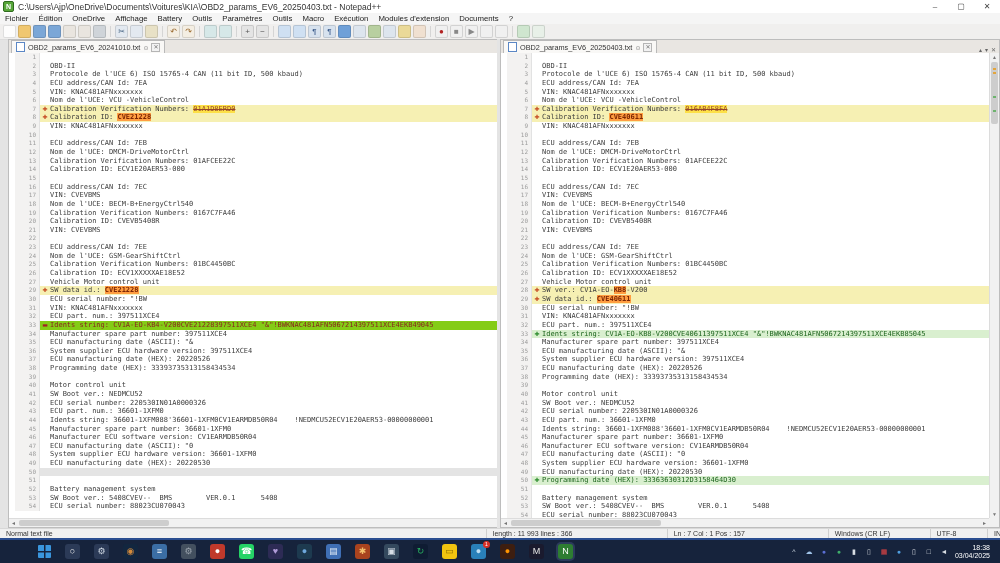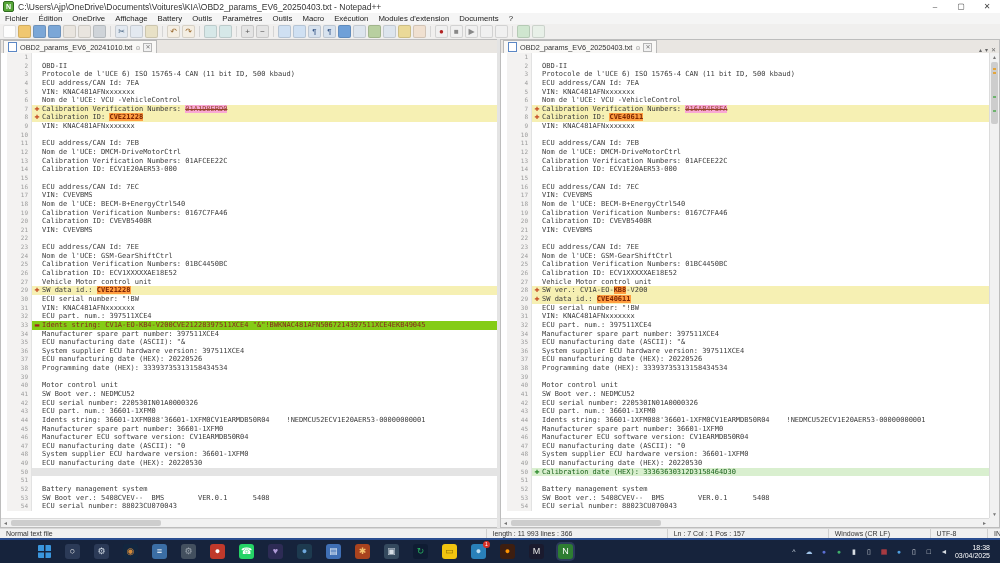--- a/index.html
+++ b/index.html
@@ -19,21 +19,21 @@
   .menu-item{padding:0 5px;line-height:11px}
 
   .toolbar{position:absolute;top:24px;left:0;right:0;height:15px;background:#f0efee;
            border-bottom:1px solid #dcdcdc;display:flex;align-items:center;gap:2px;padding:0 3px}
   .tbico{width:11px;height:11px;border-radius:2px;font-size:8px;line-height:11px;text-align:center;
          border:1px solid rgba(0,0,0,0.12)}
   .tb-sep{width:1px;height:11px;background:#d5d5d5;margin:0 2px}
 
   
   .pane{position:absolute;top:39px;height:489px;background:#fff;border:1px solid #bdbdbd;box-sizing:border-box}
-  #pane-left{left:0;width:548px}
+  #pane-left{left:8px;width:548px}
   #pane-right{left:500px;width:500px}
   .splitter{position:absolute;top:39px;left:497px;width:3px;height:489px;background:#e4e4e4}
 
   .tabbar{position:absolute;top:0;left:0;right:0;height:13px;background:#e9e6e2;
           border-bottom:1px solid #cfcfcf;display:flex;align-items:flex-end}
   .tab{height:12px;background:#f9f8f6;border:1px solid #b9b9b9;border-bottom:none;
        display:flex;align-items:center;gap:3px;padding:0 4px;font-size:7.3px;color:#333;margin-left:2px}
   .tab-doc-ico{width:7px;height:8px;background:#fff;border:1px solid #5b87c5;display:inline-block}
   .tab-status{color:#8c8c8c;font-size:6px}
   .tab-close{color:#777;font-size:6px;border:1px solid #b5b5b5;width:7px;height:7px;
@@ -51,21 +51,21 @@
   .row.changed .mk,.row.changed .tx{background:#f6f0b3}
   .row.changed .mk{color:#c4481f;font-weight:bold}
   .row.removed .mk,.row.removed .tx{background:#84cc16}
   .row.removed .tx{color:#8a1f1f}
   .row.removed .mk{color:#a22222;font-weight:bold}
   .row.added .mk,.row.added .tx{background:#d9efcf}
   .row.added .tx{color:#1c641c}
   .row.added .mk{color:#2b8a2b;font-weight:bold}
   .row.placeholder .mk,.row.placeholder .tx{background:#e4e4e4}
 
-  .sg-strike{background:#f9a8d4;color:#96452a;text-decoration:line-through}
+  .sg-strike{background:#fde047;color:#96452a;text-decoration:line-through}
   .sg-value{background:#ff9e42;color:#7c2604;font-weight:bold}
 
   .vscroll{position:absolute;top:13px;right:0;width:10px;bottom:9px;background:#f1f1f1;
            border-left:1px solid #dcdcdc;box-sizing:border-box}
   .vs-arrow{height:8px;text-align:center;font-size:5px;color:#777;line-height:8px}
   .vs-thumb{position:absolute;left:1px;right:1px;top:9px;height:62px;background:#cdcdcd;border-radius:2px}
   .vs-mark{position:absolute;left:2px;right:2px;height:2px}
   .hscroll{position:absolute;left:0;right:10px;bottom:0;height:9px;background:#f1f1f1;
            border-top:1px solid #dcdcdc;box-sizing:border-box}
   .hs-thumb{position:absolute;top:1px;bottom:1px;left:10px;width:150px;background:#cdcdcd;border-radius:2px}
@@ -720,20 +720,26 @@
         <span class="ln">31</span>
         <span class="mk"></span>
         <span class="tx">VIN: KNAC481AFNxxxxxxx</span>
       </div>
       <div class="row">
         <span class="bm"></span>
         <span class="ln">32</span>
         <span class="mk"></span>
         <span class="tx">ECU part. num.: 397511XCE4</span>
       </div>
+      <div class="row added">
+        <span class="bm"></span>
+        <span class="ln">33</span>
+        <span class="mk">✚</span>
+        <span class="tx">Idents string: CV1A-EO-KB8-V200CVE40611397511XCE4 "&amp;"!BWKNAC481AFN5067214397511XCE4EKB85045</span>
+      </div>
       <div class="row">
         <span class="bm"></span>
         <span class="ln">34</span>
         <span class="mk"></span>
         <span class="tx">Manufacturer spare part number: 397511XCE4</span>
       </div>
       <div class="row">
         <span class="bm"></span>
         <span class="ln">35</span>
         <span class="mk"></span>
@@ -820,21 +826,21 @@
       <div class="row">
         <span class="bm"></span>
         <span class="ln">49</span>
         <span class="mk"></span>
         <span class="tx">ECU manufacturing date (HEX): 20220530</span>
       </div>
       <div class="row added">
         <span class="bm"></span>
         <span class="ln">50</span>
         <span class="mk">✚</span>
-        <span class="tx">Calibration date (HEX): 33363630312D3158464D30</span>
+        <span class="tx">Programming date (HEX): 33363630312D3158464D30</span>
       </div>
       <div class="row">
         <span class="bm"></span>
         <span class="ln">51</span>
         <span class="mk"></span>
         <span class="tx"></span>
       </div>
       <div class="row">
         <span class="bm"></span>
         <span class="ln">52</span>

